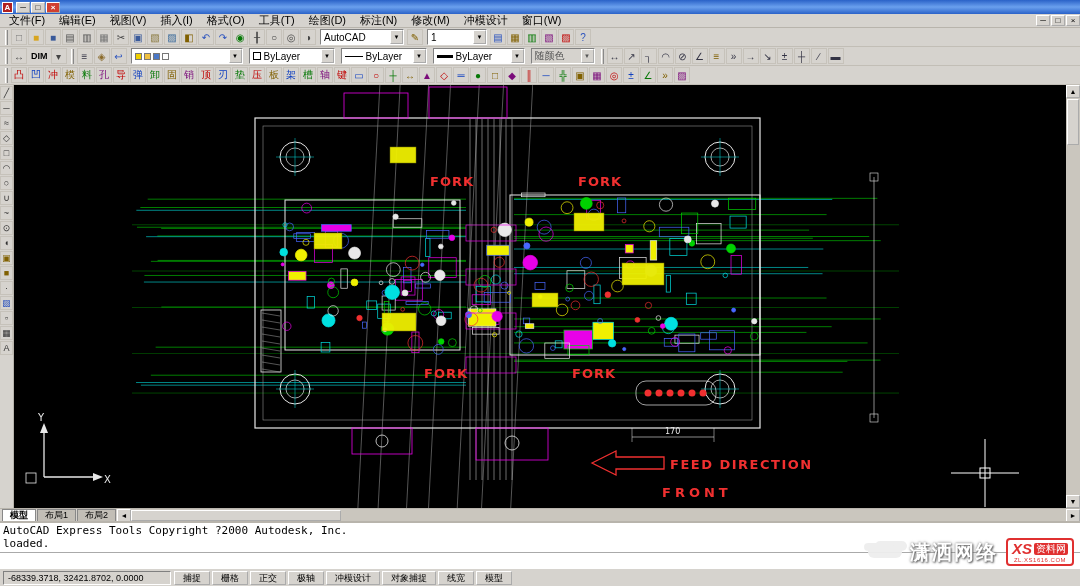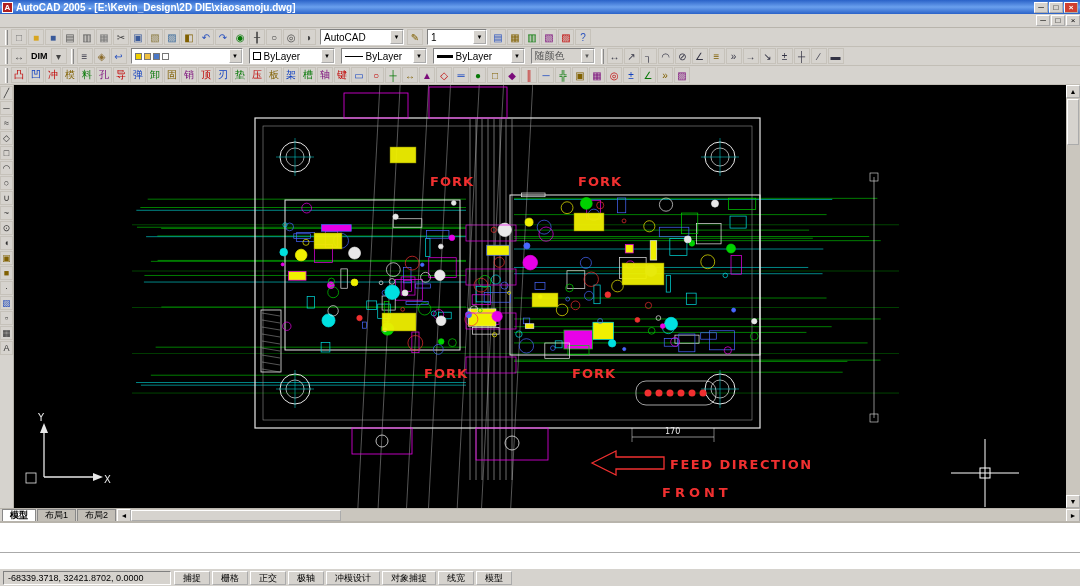--- a/index.html
+++ b/index.html
@@ -61,29 +61,41 @@
 .badge .zi{background:#e03030;color:#fff;font-size:10px;padding:1px 2px;border-radius:2px}
 .badge .site{color:#e03030;font-size:6px;margin-top:1px;letter-spacing:.5px}
 </style>
 </head>
 <body>
 
 <div class="app">
 
   <div class="titlebar">
     <span class="appicon">A</span>
-    <span class="title">AutoCAD 2005 - [E:\Kevin_Design\2D DIE\xiaosamoju.dwg]</span>
     <span class="winbtns">
       <span class="wbtn">─</span>
       <span class="wbtn">□</span>
       <span class="wbtn close">×</span>
     </span>
   </div>
 
   <div class="menubar">
+    <div id="menu-items" style="display:flex">
+        <span class="menu-item">文件(F)</span>
+        <span class="menu-item">编辑(E)</span>
+        <span class="menu-item">视图(V)</span>
+        <span class="menu-item">插入(I)</span>
+        <span class="menu-item">格式(O)</span>
+        <span class="menu-item">工具(T)</span>
+        <span class="menu-item">绘图(D)</span>
+        <span class="menu-item">标注(N)</span>
+        <span class="menu-item">修改(M)</span>
+        <span class="menu-item">冲模设计</span>
+        <span class="menu-item">窗口(W)</span>
+      </div>
     <span class="menu-sp"></span>
     <span class="winbtns">
       <span class="wbtn">─</span>
       <span class="wbtn">□</span>
       <span class="wbtn">×</span>
     </span>
   </div>
 
   <div class="toolbar">
     <span class="grip"></span>
@@ -579,32 +591,45 @@
     <div class="hscroll">
       <span class="sbtn h">◄</span>
       <span class="hthumb"></span>
       <span class="hfill"></span>
       <span class="sbtn h">►</span>
     </div>
   </div>
 
   <div class="command">
     <div class="cmd-history" id="cmd-lines">
+        <div class="cmd-line">AutoCAD Express Tools Copyright ?2000 Autodesk, Inc.</div>
+        <div class="cmd-line">loaded.</div>
       </div>
   </div>
 
   <div class="statusbar">
     <span class="coords">-68339.3718, 32421.8702, 0.0000</span>
     <span id="status-buttons">
         <span class="sbutton">捕捉</span>
         <span class="sbutton">栅格</span>
         <span class="sbutton">正交</span>
         <span class="sbutton">极轴</span>
         <span class="sbutton">冲模设计</span>
         <span class="sbutton">对象捕捉</span>
         <span class="sbutton">线宽</span>
         <span class="sbutton">模型</span>
       </span>
     <span class="flex-sp"></span>
   </div>
 
+  <div class="watermark">
+    <span class="cloud"></span>
+    <span class="brand">潇洒网络</span>
+    <span class="badge">
+      <span class="row1">
+        <span class="xs">XS</span>
+        <span class="zi">资料网</span>
+      </span>
+      <span class="site">ZL.XS1616.COM</span>
+    </span>
+  </div>
 
 </div>
 
 </body></html>

